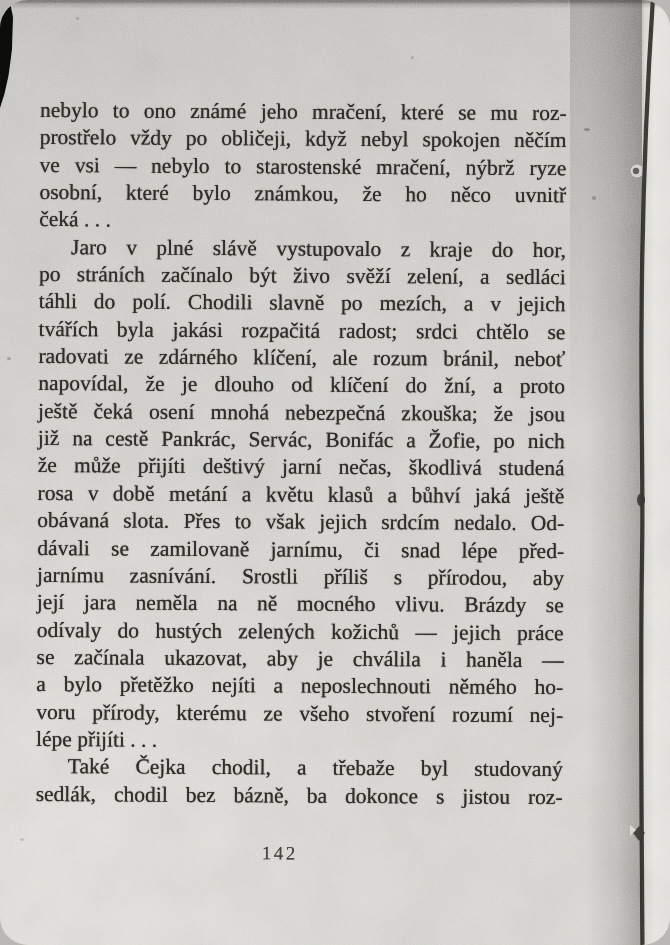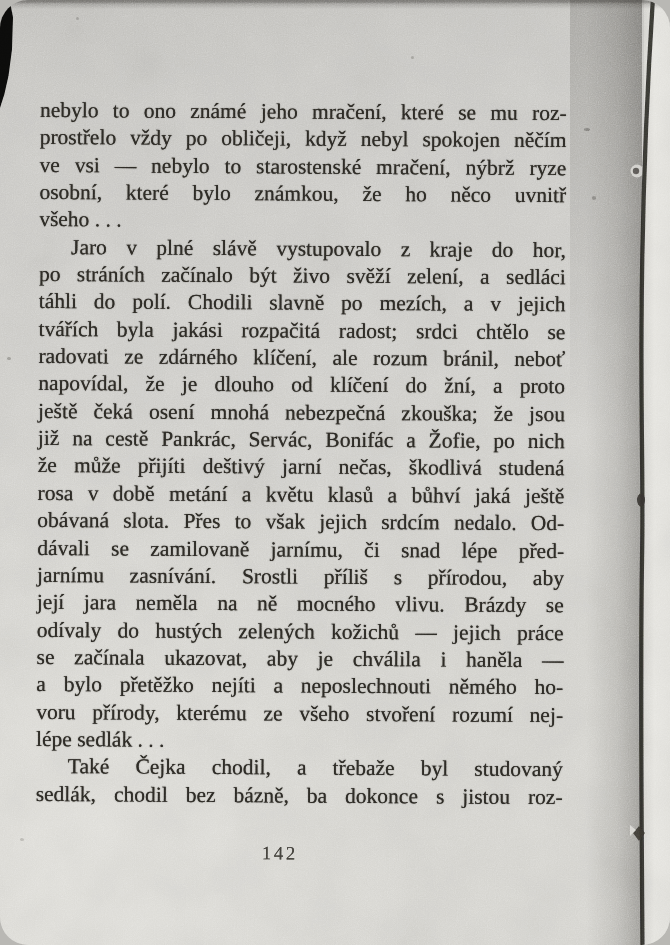--- a/index.html
+++ b/index.html
@@ -123,40 +123,40 @@
   <div class="speck s4"></div>
   <div class="speck s5"></div>
   <div class="speck s6"></div>
 
   <div class="content">
     <div class="textblock">
       <div class="line" style="word-spacing: 8.92214px;"><span>nebylo to ono známé jeho mračení, které se mu roz-</span></div>
       <div class="line" style="word-spacing: 8.56289px;"><span>prostřelo vždy po obličeji, když nebyl spokojen něčím</span></div>
       <div class="line" style="word-spacing: 9.51202px;"><span>ve vsi — nebylo to starostenské mračení, nýbrž ryze</span></div>
       <div class="line" style="word-spacing: 18.373px;"><span>osobní, které bylo známkou, že ho něco uvnitř</span></div>
-      <div class="line end"><span>všeho . . .</span></div>
+      <div class="line end"><span>čeká . . .</span></div>
       <div class="line indent" style="word-spacing: 13.9748px;"><span>Jaro v plné slávě vystupovalo z kraje do hor,</span></div>
       <div class="line" style="word-spacing: 11.01px;"><span>po stráních začínalo být živo svěží zelení, a sedláci</span></div>
       <div class="line" style="word-spacing: 11.5002px;"><span>táhli do polí. Chodili slavně po mezích, a v jejich</span></div>
       <div class="line" style="word-spacing: 13.2637px;"><span>tvářích byla jakási rozpačitá radost; srdci chtělo se</span></div>
       <div class="line" style="word-spacing: 10.0785px;"><span>radovati ze zdárného klíčení, ale rozum bránil, neboť</span></div>
       <div class="line" style="word-spacing: 11.7693px;"><span>napovídal, že je dlouho od klíčení do žní, a proto</span></div>
       <div class="line" style="word-spacing: 10.7057px;"><span>ještě čeká osení mnohá nebezpečná zkouška; že jsou</span></div>
       <div class="line" style="word-spacing: 7.46557px;"><span>již na cestě Pankrác, Servác, Bonifác a Žofie, po nich</span></div>
       <div class="line" style="word-spacing: 11.8061px;"><span>že může přijíti deštivý jarní nečas, škodlivá studená</span></div>
       <div class="line" style="word-spacing: 8.98147px;"><span>rosa v době metání a květu klasů a bůhví jaká ještě</span></div>
       <div class="line" style="word-spacing: 8.83625px;"><span>obávaná slota. Přes to však jejich srdcím nedalo. Od-</span></div>
       <div class="line" style="word-spacing: 15.9065px;"><span>dávali se zamilovaně jarnímu, či snad lépe před-</span></div>
       <div class="line" style="word-spacing: 20.331px;"><span>jarnímu zasnívání. Srostli příliš s přírodou, aby</span></div>
       <div class="line" style="word-spacing: 14.1428px;"><span>její jara neměla na ně mocného vlivu. Brázdy se</span></div>
       <div class="line" style="word-spacing: 10.8731px;"><span>odívaly do hustých zelených kožichů — jejich práce</span></div>
       <div class="line" style="word-spacing: 14.2971px;"><span>se začínala ukazovat, aby je chválila i haněla —</span></div>
       <div class="line" style="word-spacing: 12.4066px;"><span>a bylo přetěžko nejíti a neposlechnouti němého ho-</span></div>
       <div class="line" style="word-spacing: 11.324px;"><span>voru přírody, kterému ze všeho stvoření rozumí nej-</span></div>
-      <div class="line end"><span>lépe sedlák . . .</span></div>
+      <div class="line end"><span>lépe přijíti . . .</span></div>
       <div class="line indent" style="word-spacing: 20.7371px;"><span>Také Čejka chodil, a třebaže byl studovaný</span></div>
       <div class="line" style="word-spacing: 12.5725px;"><span>sedlák, chodil bez bázně, ba dokonce s jistou roz-</span></div>
     </div>
     <div class="page-number">142</div>
   </div>
 
   <svg class="grain" width="670" height="945" viewBox="0 0 670 945">
     <defs>
       <filter id="g1">
           <feTurbulence type="fractalNoise" baseFrequency="0.9" numOctaves="2" seed="3" stitchTiles="stitch"></feTurbulence>

